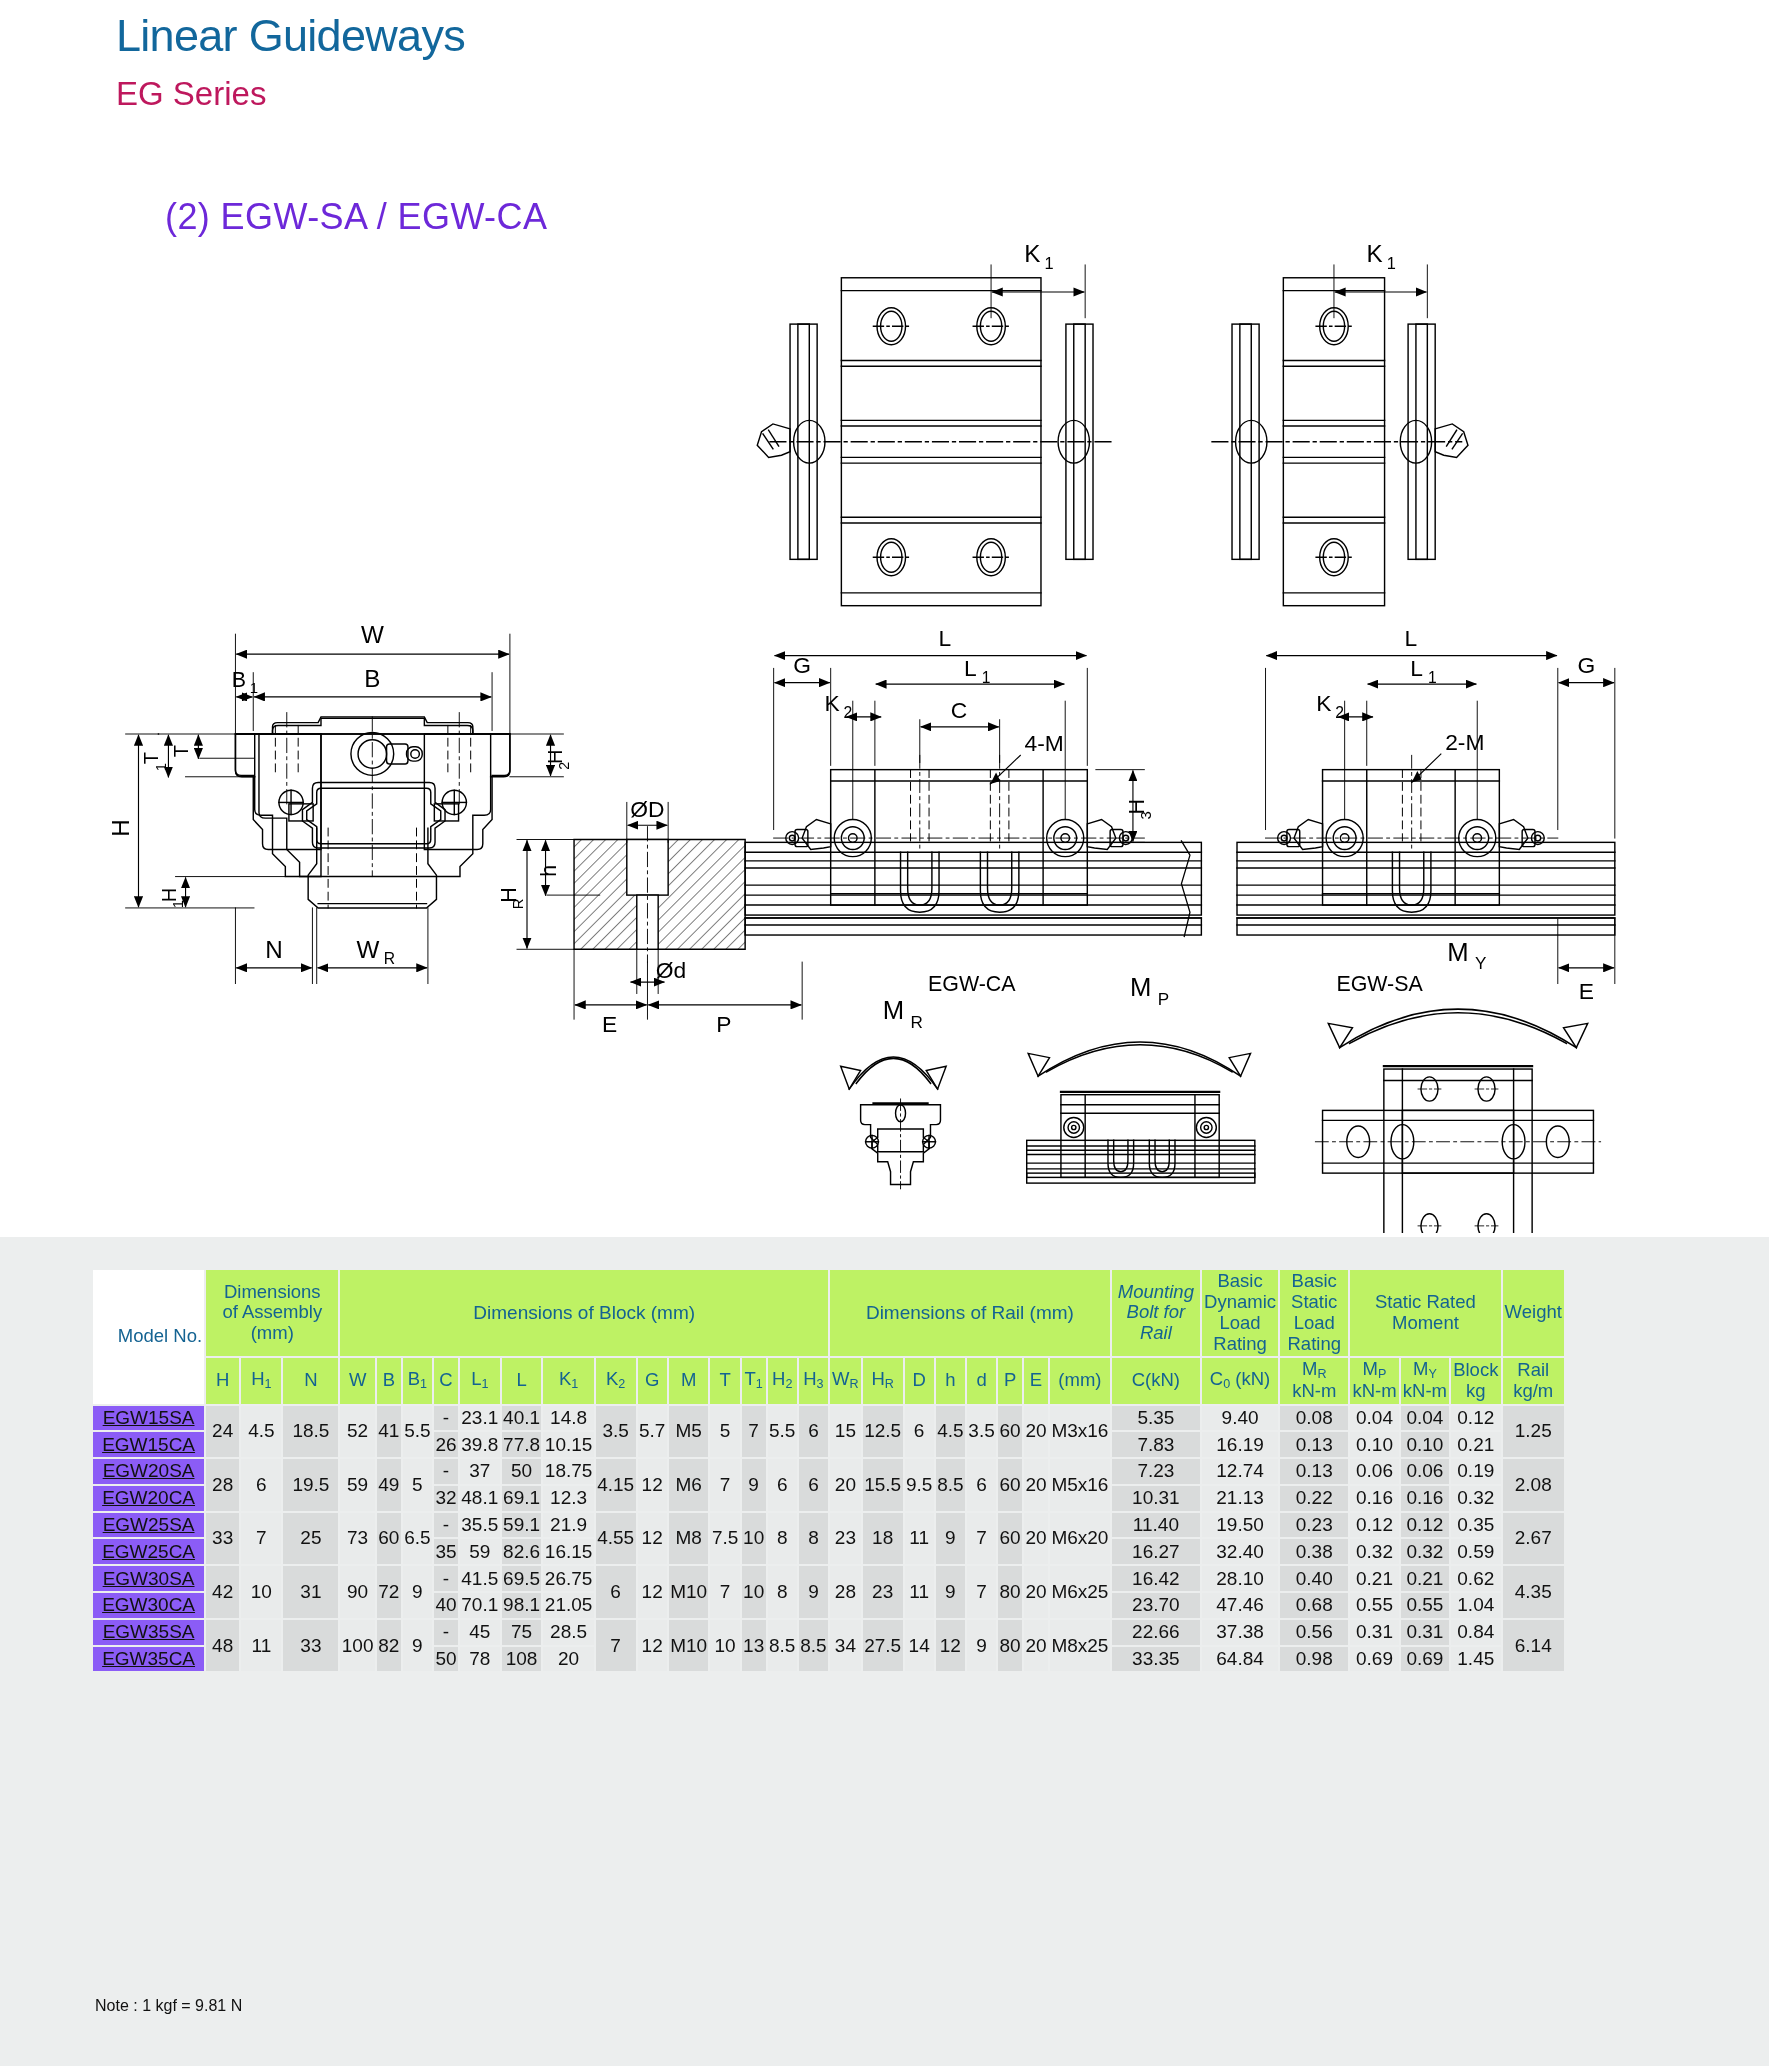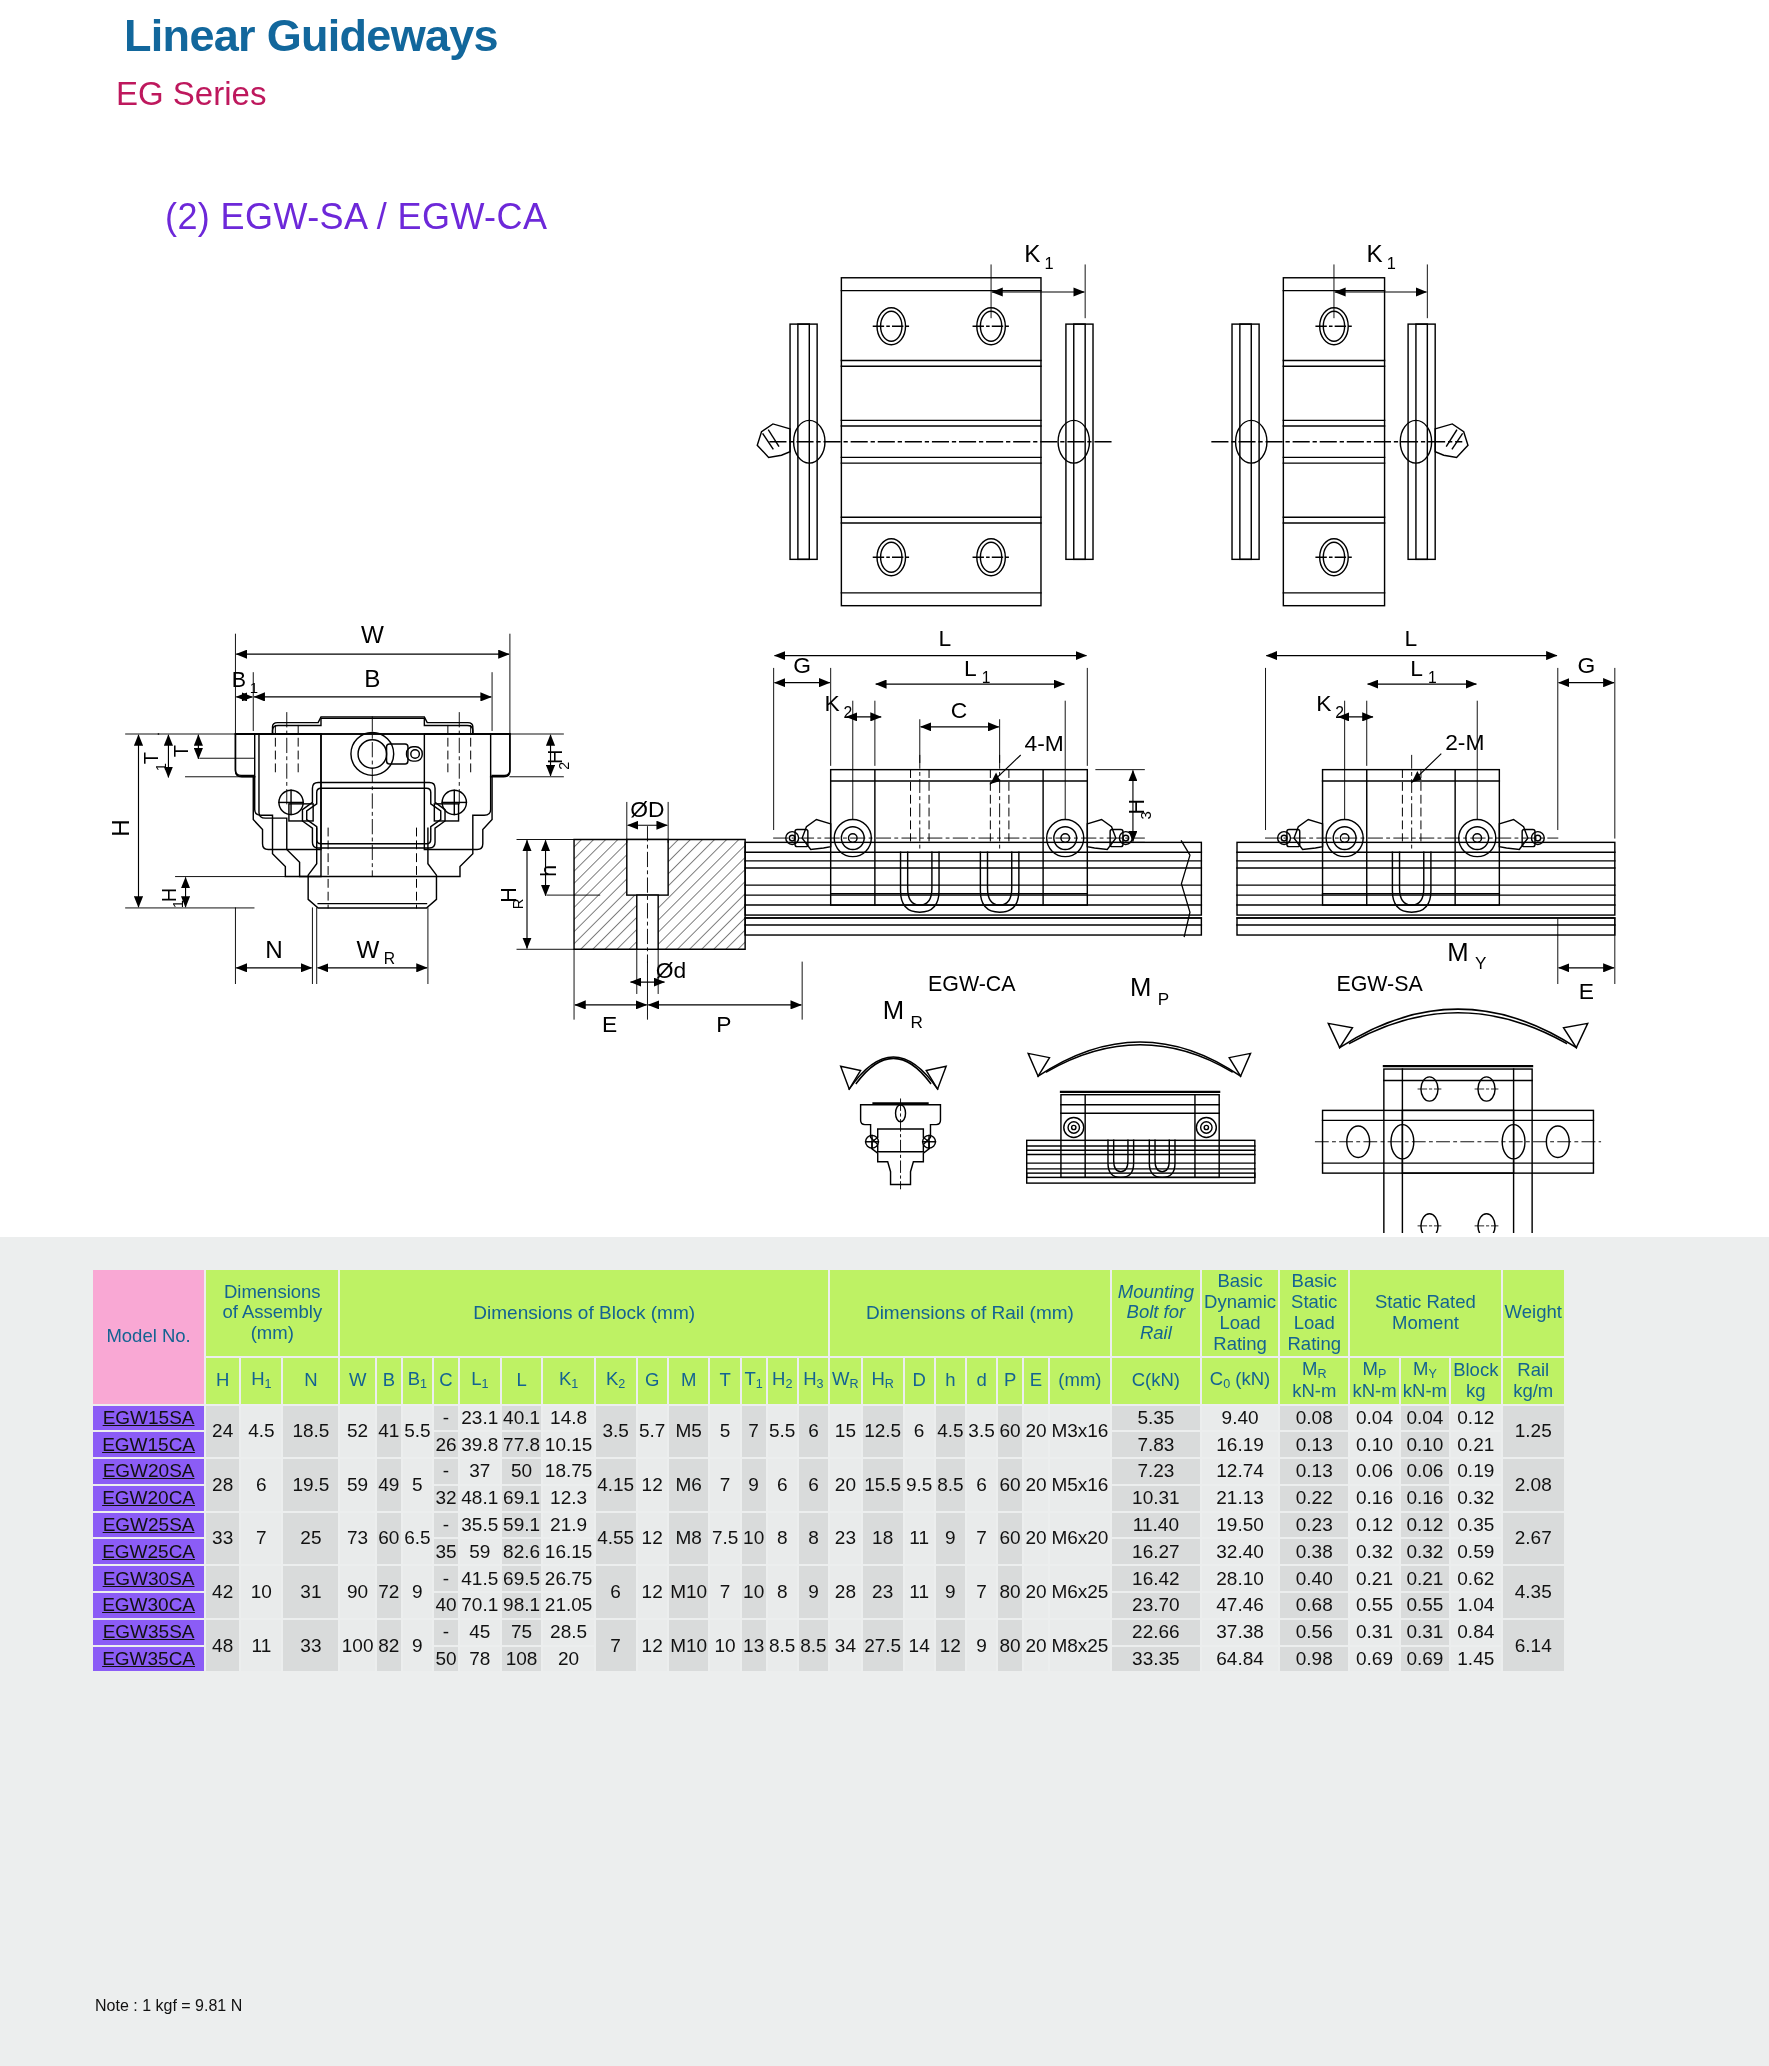--- a/index.html
+++ b/index.html
@@ -5,22 +5,22 @@
   html,body{margin:0;padding:0;background:#ffffff;}
   body{
     width:1769px;height:2066px;
     font-family:"Liberation Sans","DejaVu Sans",sans-serif;
     color:#1a1a1a;position:relative;overflow:hidden;
   }
   
   #page-header{position:absolute;left:0;top:0;width:100%;}
   .title-main{
     position:absolute;left:116px;top:10px;
-    font-size:45px;font-weight:bold;color:#12679c;
-    letter-spacing:-0.7px;font-stretch:condensed;margin-left:8px;
+    font-size:45px;font-weight:normal;color:#12679c;
+    letter-spacing:-0.7px;font-stretch:condensed;
   }
   .title-sub{
     position:absolute;left:116px;top:75px;
     font-size:33px;font-weight:normal;color:#be185d;
   }
   .section-title{
     position:absolute;left:165px;top:196px;
     font-size:36px;font-weight:normal;color:#6d28d9;letter-spacing:0.4px;
   }
   
@@ -561,21 +561,21 @@
   </g>
 
   </g>
 </svg>
 </div>
 
 <div id="spec-table-wrap">
   <table class="spec">
     <thead>
       <tr>
-        <th rowspan="2" class="w-model" style="width:107px;background:#f9a8d4;">Model No.</th>
+        <th rowspan="2" class="w-model" style="width:107px;background:#ffffff;text-align:right;">Model No.</th>
         <th colspan="3" style="width:128px;">Dimensions<br>of Assembly<br>(mm)</th>
         <th colspan="14" class="grp">Dimensions of Block (mm)</th>
         <th colspan="8" class="grp">Dimensions of Rail (mm)</th>
         <th rowspan="1" style="width:84px;font-style:italic;">Mounting<br>Bolt for<br>Rail</th>
         <th rowspan="1" style="width:68px;">Basic<br>Dynamic<br>Load<br>Rating</th>
         <th rowspan="1" style="width:64px;">Basic<br>Static<br>Load<br>Rating</th>
         <th colspan="3">Static Rated<br>Moment</th>
         <th colspan="2">Weight</th>
       </tr>
       <tr>

